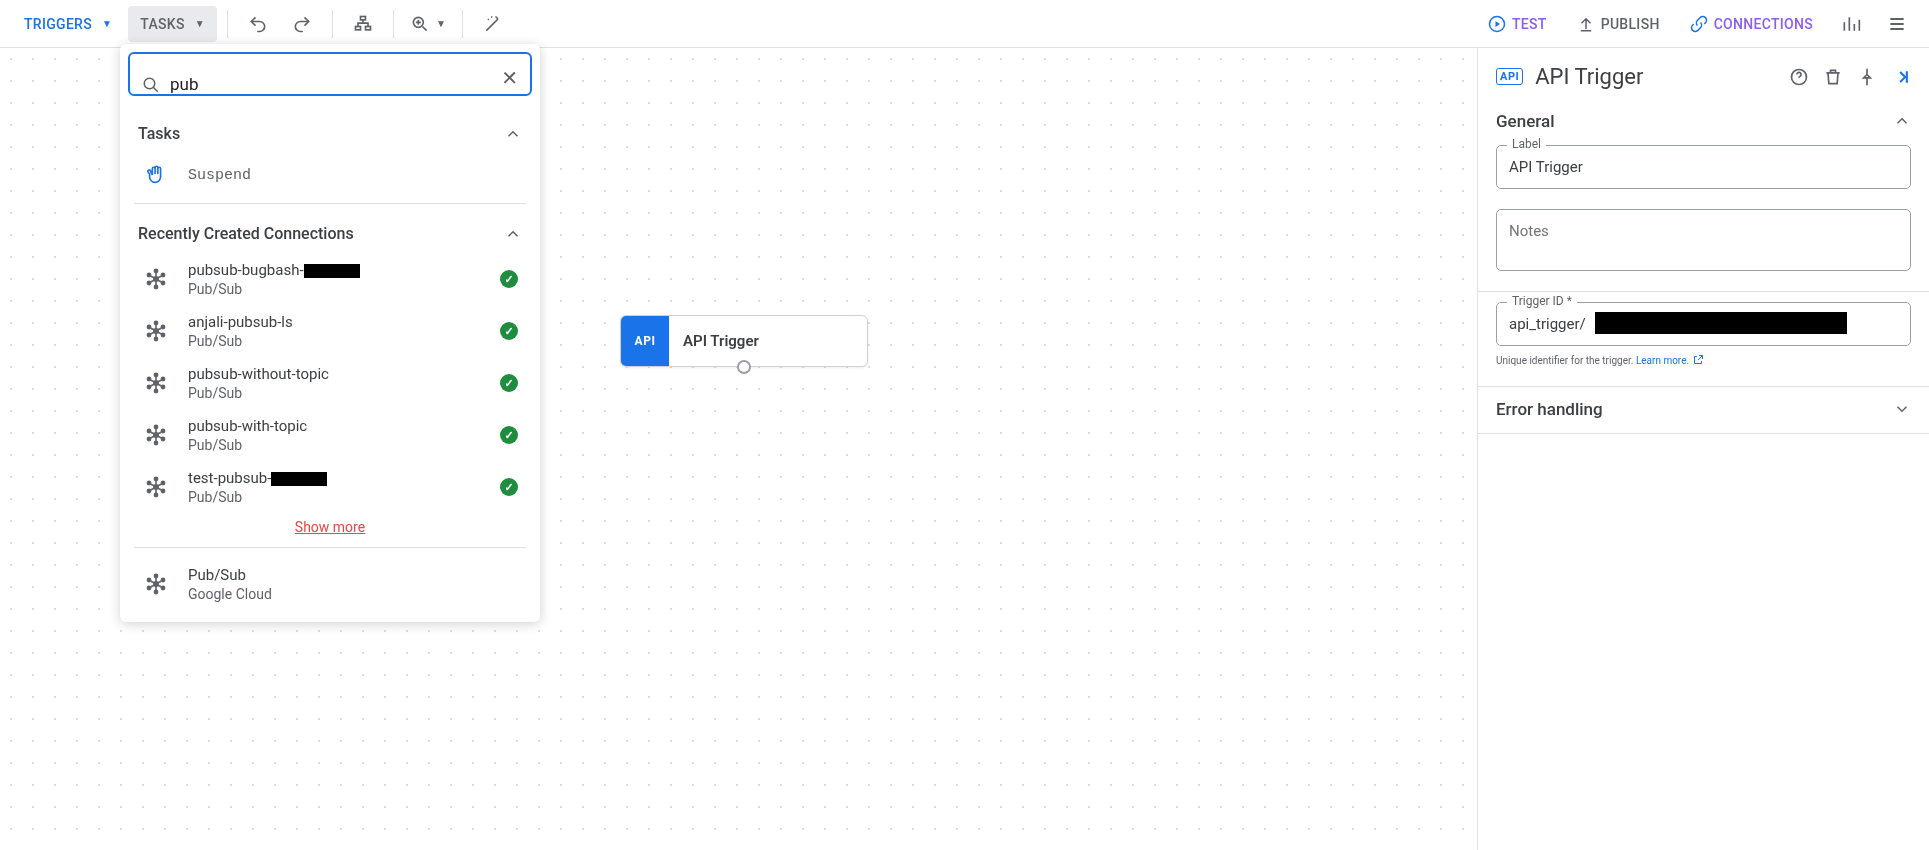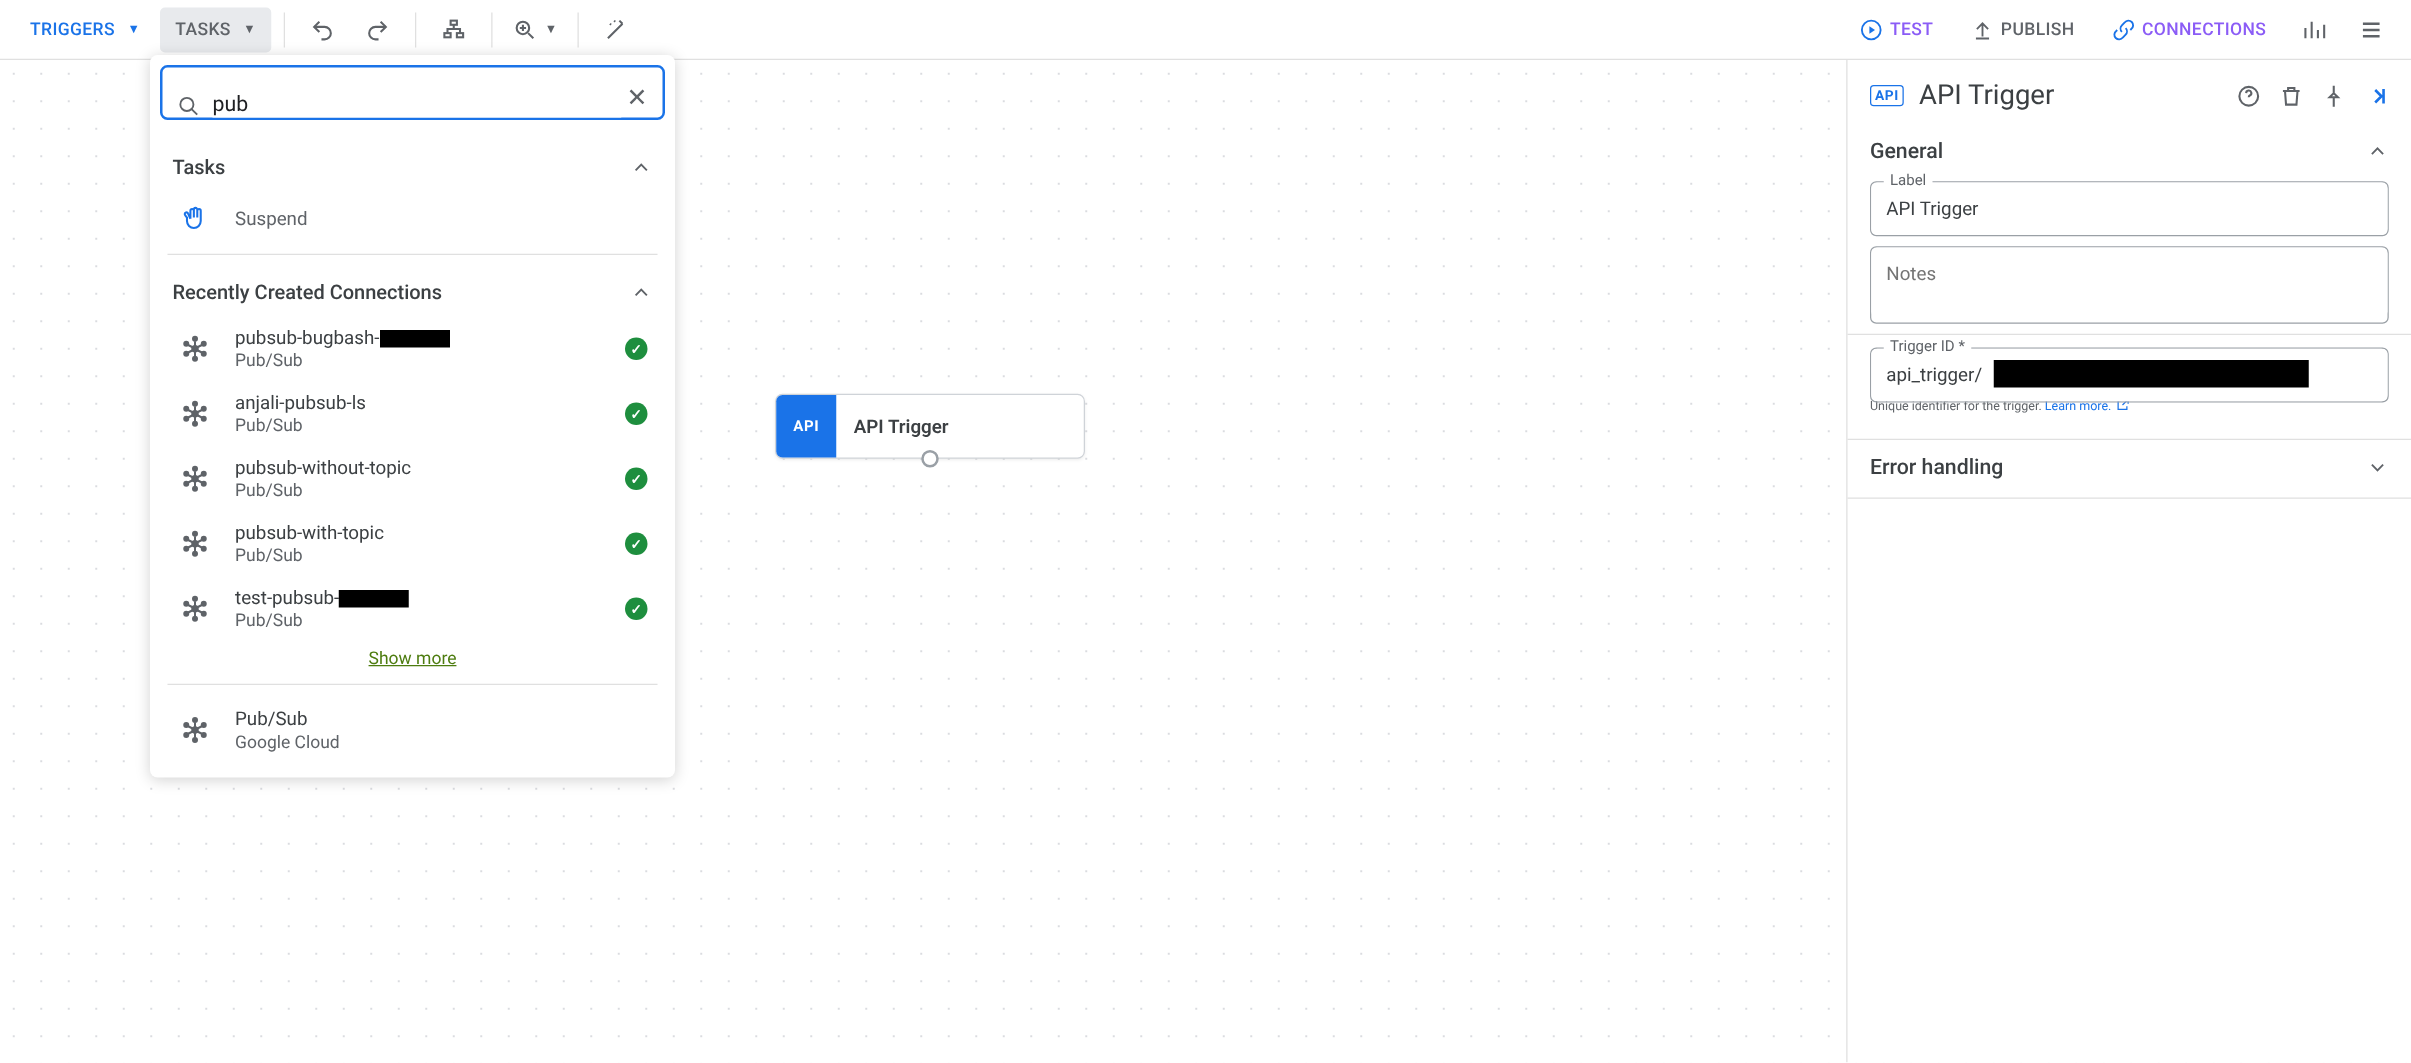--- a/index.html
+++ b/index.html
@@ -32,39 +32,39 @@
 .sec-hdr .chev { color: #5f6368; }
 .sec-divider { height: 1px; background: #e0e0e0; margin: 6px 14px; }
 
 .item { display: flex; align-items: center; gap: 18px; padding: 8px 8px; border-radius: 6px; cursor: pointer; }
 .item-icon { width: 28px; height: 28px; display: flex; align-items: center; justify-content: center; color: #1a73e8; }
 .item-icon.gray { color: #5f6368; }
 .item-text { flex: 1; }
 .item-title { font-size: 15px; color: #3c4043; }
 .item-sub { font-size: 14px; color: #5f6368; margin-top: 2px; }
 .item-status { width: 18px; height: 18px; border-radius: 50%; background: #1e8e3e; display: flex; align-items: center; justify-content: center; color: #fff; font-size: 11px; font-weight: bold; }
-.show-more { text-align: center; color: #4d7c0f; font-size: 14px; text-decoration: underline; padding: 6px 0; cursor: pointer; }
+.show-more { text-align: center; color: #ef4444; font-size: 14px; text-decoration: underline; padding: 6px 0; cursor: pointer; }
 .redact { display: inline-block; background: #000; width: 56px; height: 14px; vertical-align: middle; }
 
 
 .node { position: absolute; left: 620px; top: 267px; width: 248px; height: 52px; background: #fff; border: 1px solid #cfd3d8; border-radius: 6px; display: flex; align-items: center; box-shadow: 0 1px 3px rgba(0,0,0,.08); }
 .node-badge { width: 48px; height: 100%; background: #1a73e8; border-radius: 5px 0 0 5px; display: flex; align-items: center; justify-content: center; color: #fff; font-size: 12px; font-weight: 700; letter-spacing: .5px; }
 .node-label { padding-left: 14px; font-size: 15px; font-weight: 600; color: #3c4043; }
 .node-port { position: absolute; left: 50%; bottom: -8px; transform: translateX(-50%); width: 14px; height: 14px; border-radius: 50%; background: #fff; border: 2px solid #9aa0a6; }
 
 
 .sidepanel { position: absolute; top: 48px; right: 0; width: 452px; height: calc(100% - 48px); background: #fff; border-left: 1px solid #e0e0e0; padding: 16px 18px; }
 .sp-header { display: flex; align-items: center; gap: 12px; margin-bottom: 22px; }
 .sp-badge { color: #1a73e8; font-size: 11px; font-weight: 700; border: 1.5px solid #1a73e8; border-radius: 3px; padding: 1px 3px; letter-spacing: .5px; }
 .sp-title { font-size: 22px; color: #3c4043; flex: 1; }
 .sp-actions { display: flex; gap: 14px; color: #5f6368; align-items: center; }
 .sp-actions > * { cursor: pointer; }
 
 .sp-sec-hdr { display: flex; align-items: center; justify-content: space-between; font-size: 17px; font-weight: 500; color: #3c4043; margin: 12px 0 14px 0; cursor: pointer; }
-.field { position: relative; border: 1px solid #9aa0a6; border-radius: 5px; margin-bottom: 8px; }
+.field { position: relative; border: 1px solid #9aa0a6; border-radius: 5px; margin-bottom: 20px; }
 .field-label { position: absolute; top: -9px; left: 10px; background: #fff; padding: 0 5px; font-size: 12px; color: #5f6368; }
 .field input, .field textarea { width: 100%; border: none; outline: none; padding: 12px 12px; font-size: 15px; color: #3c4043; border-radius: 5px; resize: none; font-family: inherit; }
 .field textarea { height: 56px; }
 .input-redact { position: absolute; top: 9px; left: 98px; width: 252px; height: 22px; background: #000; }
 .helper { font-size: 10px; color: #5f6368; margin-top: -12px; margin-bottom: 20px; }
 .helper a { color: #1a73e8; text-decoration: none; }
 .sp-divider { height: 1px; background: #e0e0e0; margin: 8px -18px 10px -18px; }
 
 svg { display: block; }
 </style>
@@ -182,21 +182,21 @@
           </svg>
       </span>
     </div>
     <div class="item">
       <div class="item-icon">
         <svg width="22" height="22" viewBox="0 0 24 24" fill="none" stroke="#1a73e8" stroke-width="1.8">
             <path d="M8 12V5a1.5 1.5 0 1 1 3 0v6M11 11V4a1.5 1.5 0 1 1 3 0v7M14 11V5a1.5 1.5 0 1 1 3 0v9a6 6 0 0 1-12 0v-3l-1.5-2a1.5 1.5 0 1 1 2.5-1.5L8 12"></path>
           </svg>
       </div>
       <div class="item-text">
-        <div class="item-title" style="color:#5f6368;">Suspend</div>
+        <div class="item-title" style="color:#5f6368;font-family:Liberation Mono, monospace;">Suspend</div>
       </div>
     </div>
   </div>
 
   <div class="sec-divider"></div>
 
   <div class="sec">
     <div class="sec-hdr">
       <span>Recently Created Connections</span>
       <span class="chev">

